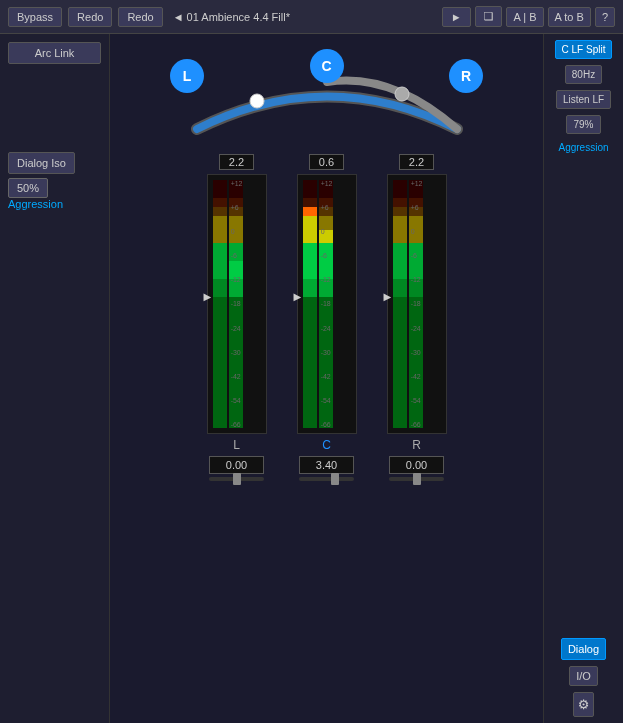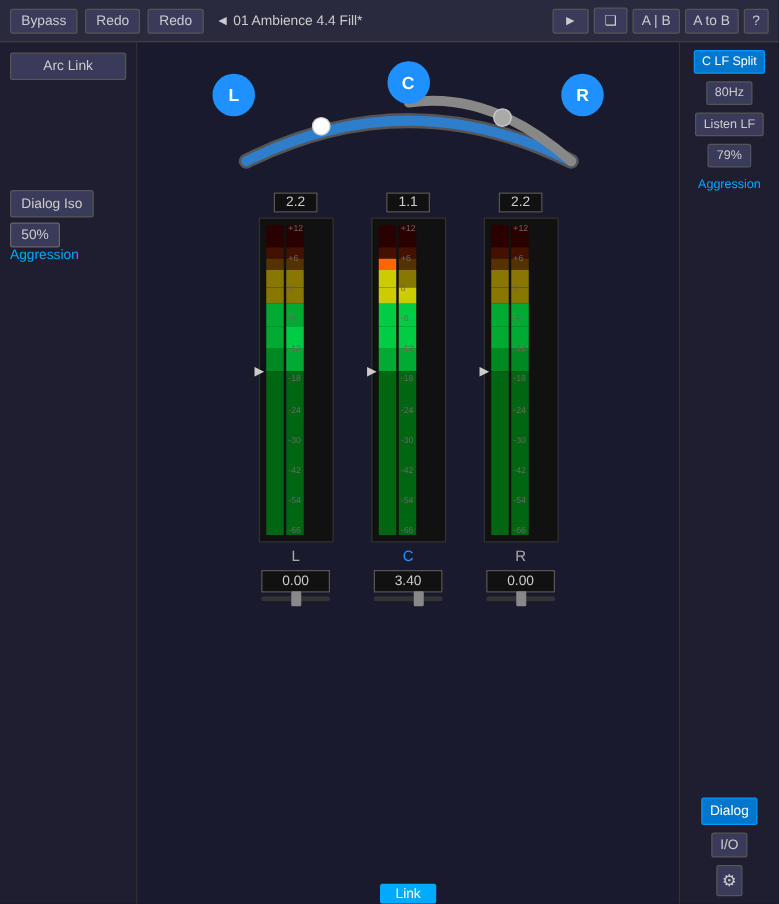--- a/index.html
+++ b/index.html
@@ -475,21 +475,21 @@
           </div>
         </div>
         <div class="meter-label">L</div>
         <div class="fader-box">0.00</div>
         <div class="fader-track">
           <div class="fader-handle"></div>
         </div>
       </div>
 
       <div class="meter-channel">
-        <div class="meter-value-box">1.1</div>
+        <div class="meter-value-box">0.6</div>
         <div class="meter-bar-container">
           <div class="meter-inner">
             <span class="playhead-arrow">▶</span>
             <div style="width:14px;height:100%;display:flex;flex-direction:column;gap:0px;">
               <div style="height:4%;background:#2a0000;"></div>
               <div style="height:4%;background:#2a0000;"></div>
               <div style="height:4%;background:#441100;"></div>
               <div style="height:4%;background:#ff6600;"></div>
               <div style="height:6%;background:#cccc00;"></div>
               <div style="height:6%;background:#cccc00;"></div>
@@ -578,23 +578,20 @@
         </div>
         <div class="meter-label">R</div>
         <div class="fader-box">0.00</div>
         <div class="fader-track">
           <div class="fader-handle"></div>
         </div>
       </div>
 
     </div>
 
-    <div class="link-row">
-      <button class="link-btn">Link</button>
-    </div>
 
   </div>
 
   <div class="right-panel">
     <button class="right-btn-blue">C LF Split</button>
     <button class="right-btn">80Hz</button>
     <button class="right-btn">Listen LF</button>
     <button class="right-btn">79%</button>
     <div class="divergence-label">Aggression</div>
     <div class="right-spacer"></div>

